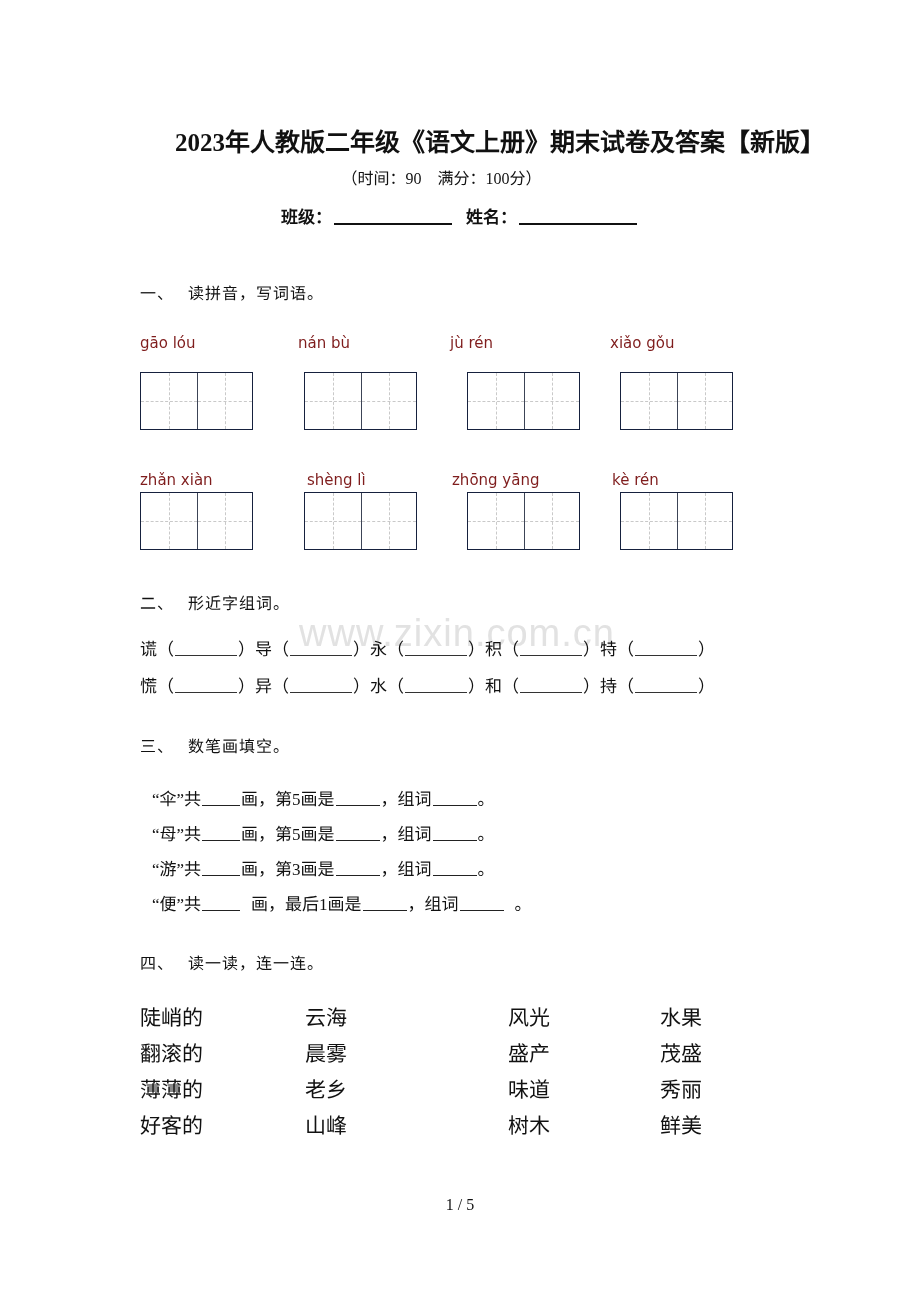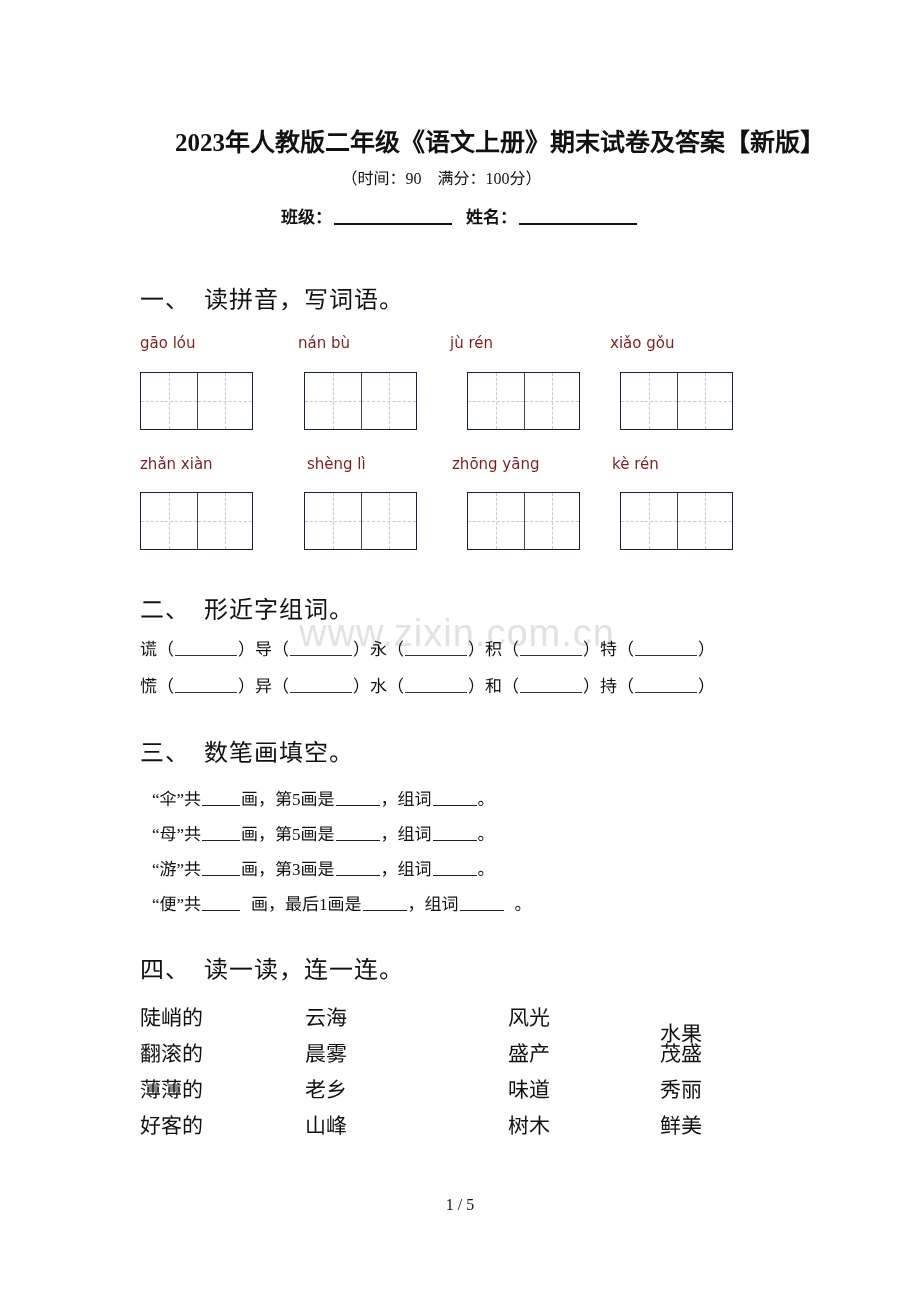--- a/index.html
+++ b/index.html
@@ -72,21 +72,21 @@
     width: 118px;
     border-bottom: 2px solid #111111;
     margin: 0 2px -2px 2px;
     vertical-align: baseline;
   }
   .idline .gap { display: inline-block; width: 12px; }
 
   
   .sec-head {
     position: absolute;
-    font-size: 24px;
+    font-size: 16px;
     white-space: nowrap;
     letter-spacing: 1px;
   }
   .sec-head .num { margin-right: 14px; }
 
   
   .pinyin-row {
     position: absolute;
     font-family: "DejaVu Sans", "Liberation Sans", sans-serif;
     font-size: 15px;
@@ -213,21 +213,21 @@
         <div class="cell"></div>
         <div class="cell"></div>
       </div>
       <div class="tzg" style="left:620px; width:113px;">
         <div class="cell"></div>
         <div class="cell"></div>
       </div>
     </div>
 
     <div class="pinyin-row" style="left:140px; top:455px;">
-      <span class="pw" style="width:167px;">zhǎn xiàn</span><span class="pw" style="width:145px;">shèng lì</span><span class="pw" style="width:160px;">zhōng yāng</span><span class="pw">kè rén</span>
+      <span class="pw" style="width:167px;">zhǎn xiàn</span><span class="pw" style="width:145px;margin-top:16px;">shèng lì</span><span class="pw" style="width:160px;">zhōng yāng</span><span class="pw">kè rén</span>
     </div>
 
     <div class="grid-row" style="top:492px;">
       <div class="tzg" style="left:140px; width:113px;">
         <div class="cell"></div>
         <div class="cell"></div>
       </div>
       <div class="tzg" style="left:304px; width:113px;">
         <div class="cell"></div>
         <div class="cell"></div>
@@ -286,21 +286,21 @@
     <div class="match-cell" style="left:305px; top:1001px;">云海</div>
     <div class="match-cell" style="left:305px; top:1037px;">晨雾</div>
     <div class="match-cell" style="left:305px; top:1073px;">老乡</div>
     <div class="match-cell" style="left:305px; top:1109px;">山峰</div>
 
     <div class="match-cell" style="left:508px; top:1001px;">风光</div>
     <div class="match-cell" style="left:508px; top:1037px;">盛产</div>
     <div class="match-cell" style="left:508px; top:1073px;">味道</div>
     <div class="match-cell" style="left:508px; top:1109px;">树木</div>
 
-    <div class="match-cell" style="left:660px; top:1001px;margin-top:16px;">水果</div>
+    <div class="match-cell" style="left:660px; top:1001px;">水果</div>
     <div class="match-cell" style="left:660px; top:1037px;">茂盛</div>
     <div class="match-cell" style="left:660px; top:1073px;">秀丽</div>
     <div class="match-cell" style="left:660px; top:1109px;">鲜美</div>
 
     <div class="footer">1 / 5</div>
 
   </div>
 </div>
 
 </body></html>

